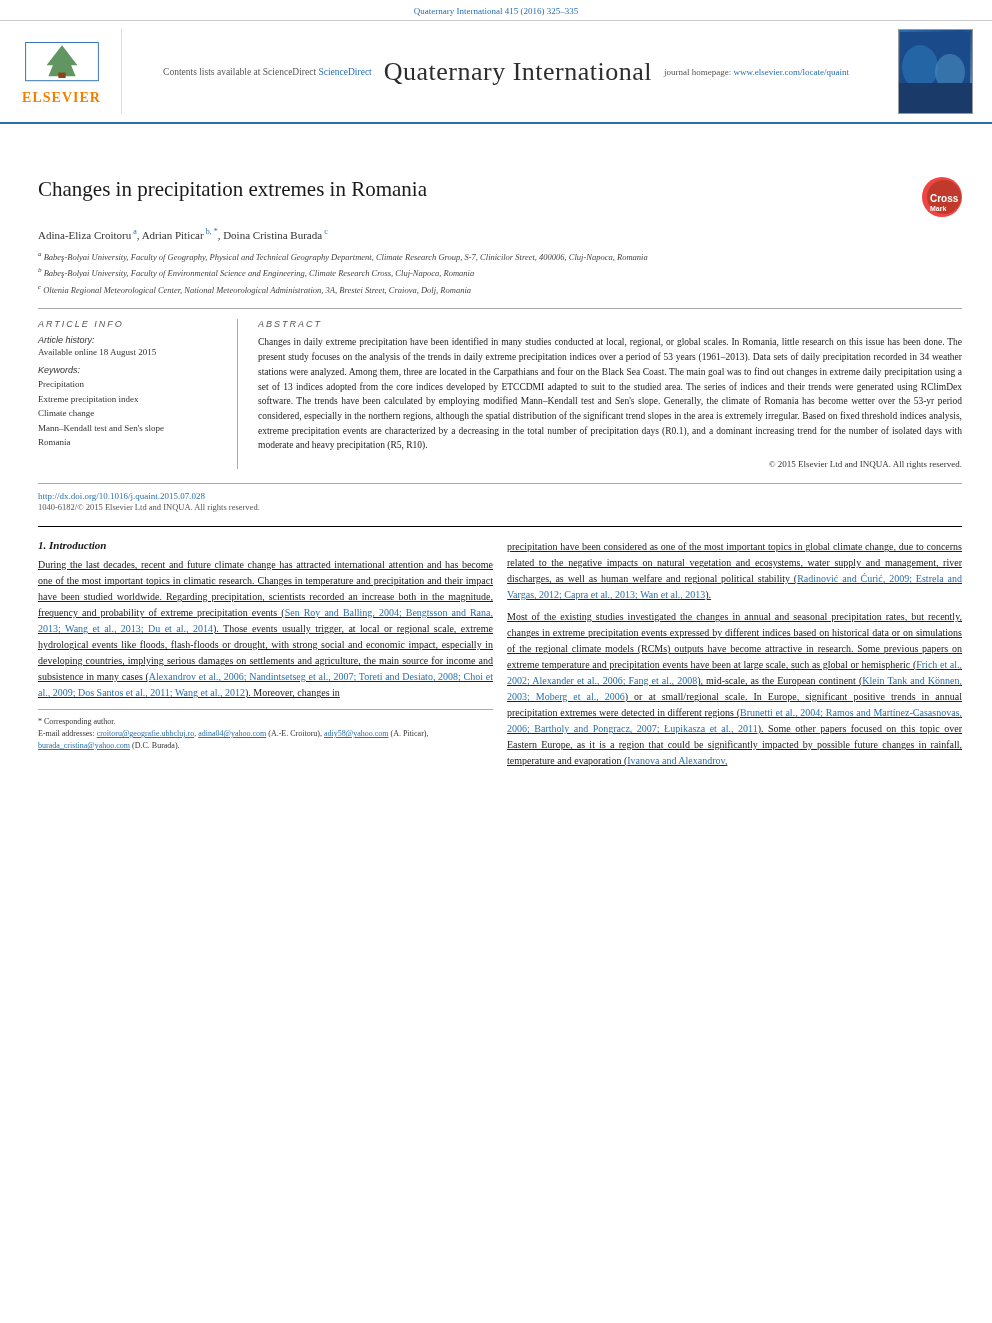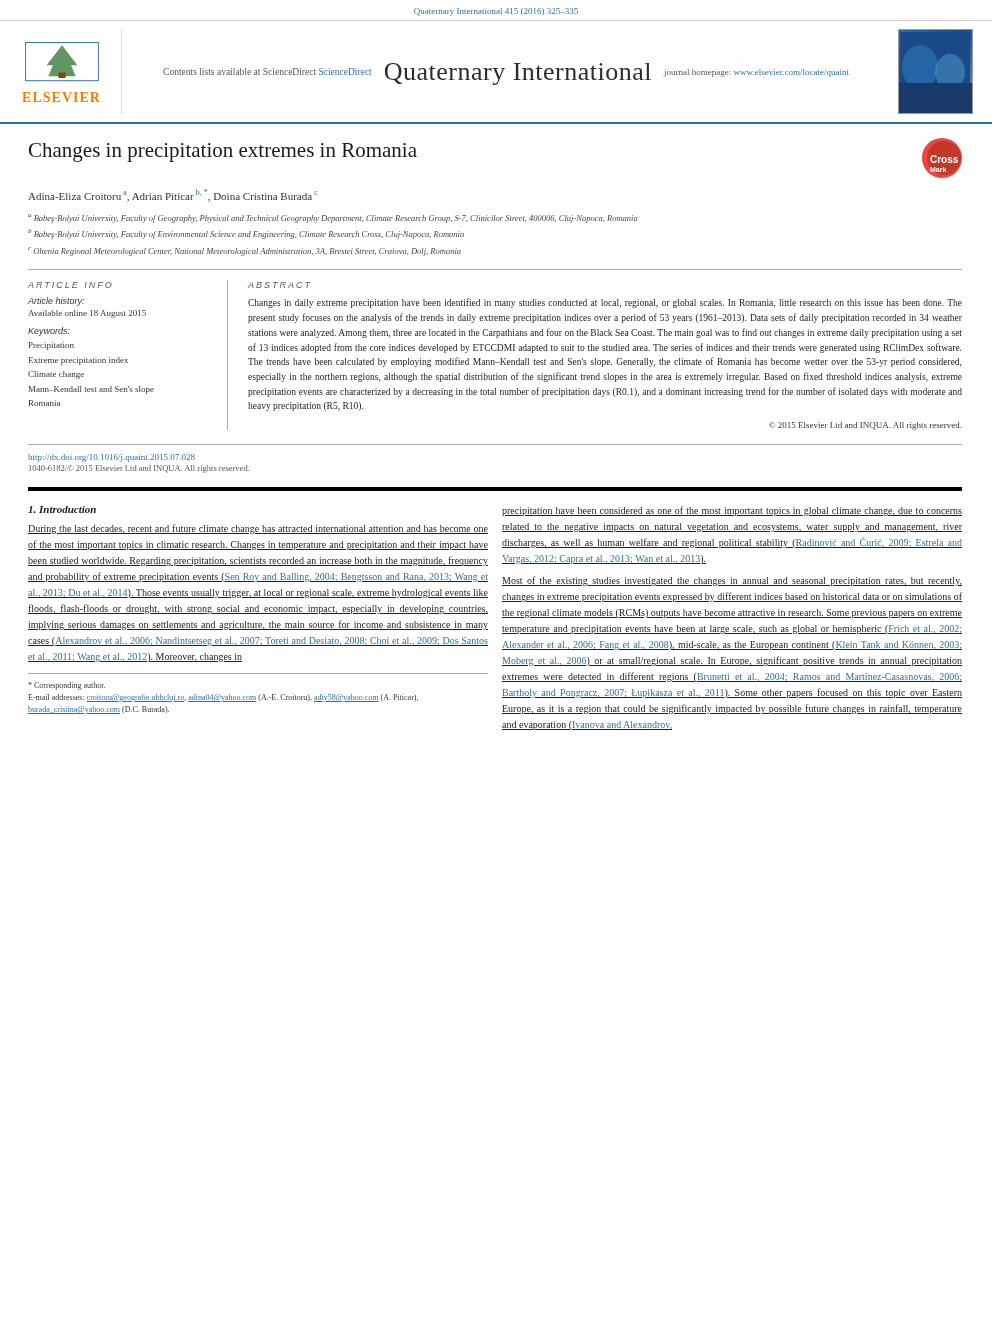--- a/index.html
+++ b/index.html
@@ -99,21 +99,22 @@
     .journal-cover-img::after {
       content: '';
       position: absolute;
       bottom: 0; left: 0; right: 0;
       height: 30px;
       background: #1a3a6a;
     }
 
     
     .main-content {
-      padding: 14px 30px 14px 28px;
+      padding: 14px 30px 14px 38px;
+      margin-top: 39px;
     }
 
     
     .article-title-section {
       margin-bottom: 10px;
       display: flex;
       align-items: flex-start;
       justify-content: space-between;
     }
     .article-title-text {
@@ -245,21 +246,21 @@
     }
     .open-access-line {
       font-size: 8.5px;
       color: #555;
     }
 
     
     .body-columns {
       display: flex;
       gap: 14px;
-      border-top: 4px solid #000000;
+      border-top: 1px solid #000000;
       padding-top: 12px;
     }
     .body-left {
       flex: 1;
     }
     .body-right {
       flex: 1;
     }
 
     

